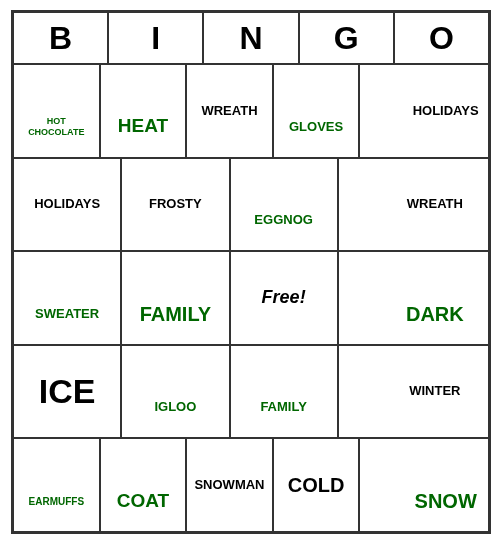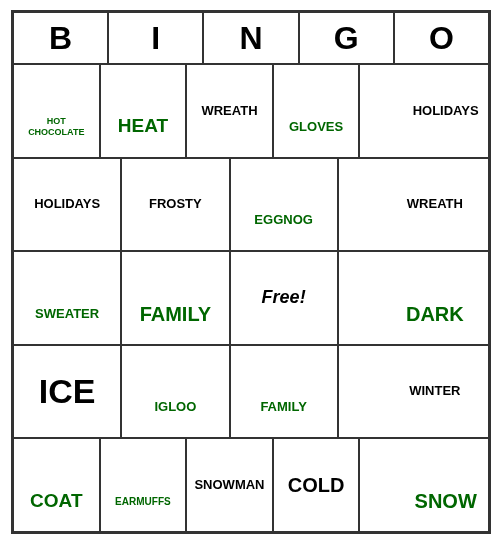--- a/index.html
+++ b/index.html
@@ -139,24 +139,24 @@
         </div>
         <div class="cell">
           <span class="cell-text size-medium color-green">FAMILY</span>
         </div>
         <div class="cell">
           <span class="cell-text size-medium color-red">WINTER</span>
         </div>
       </div>
       <div class="grid-row">
         <div class="cell">
-          <span class="cell-text size-xlarge color-green">COAT</span>
+          <span class="cell-text size-small color-green">EARMUFFS</span>
         </div>
         <div class="cell">
-          <span class="cell-text size-small color-green">EARMUFFS</span>
+          <span class="cell-text size-xlarge color-green">COAT</span>
         </div>
         <div class="cell">
           <span class="cell-text size-medium color-red">SNOWMAN</span>
         </div>
         <div class="cell">
           <span class="cell-text size-large color-red">COLD</span>
         </div>
         <div class="cell">
           <span class="cell-text size-large color-green">SNOW</span>
         </div>

